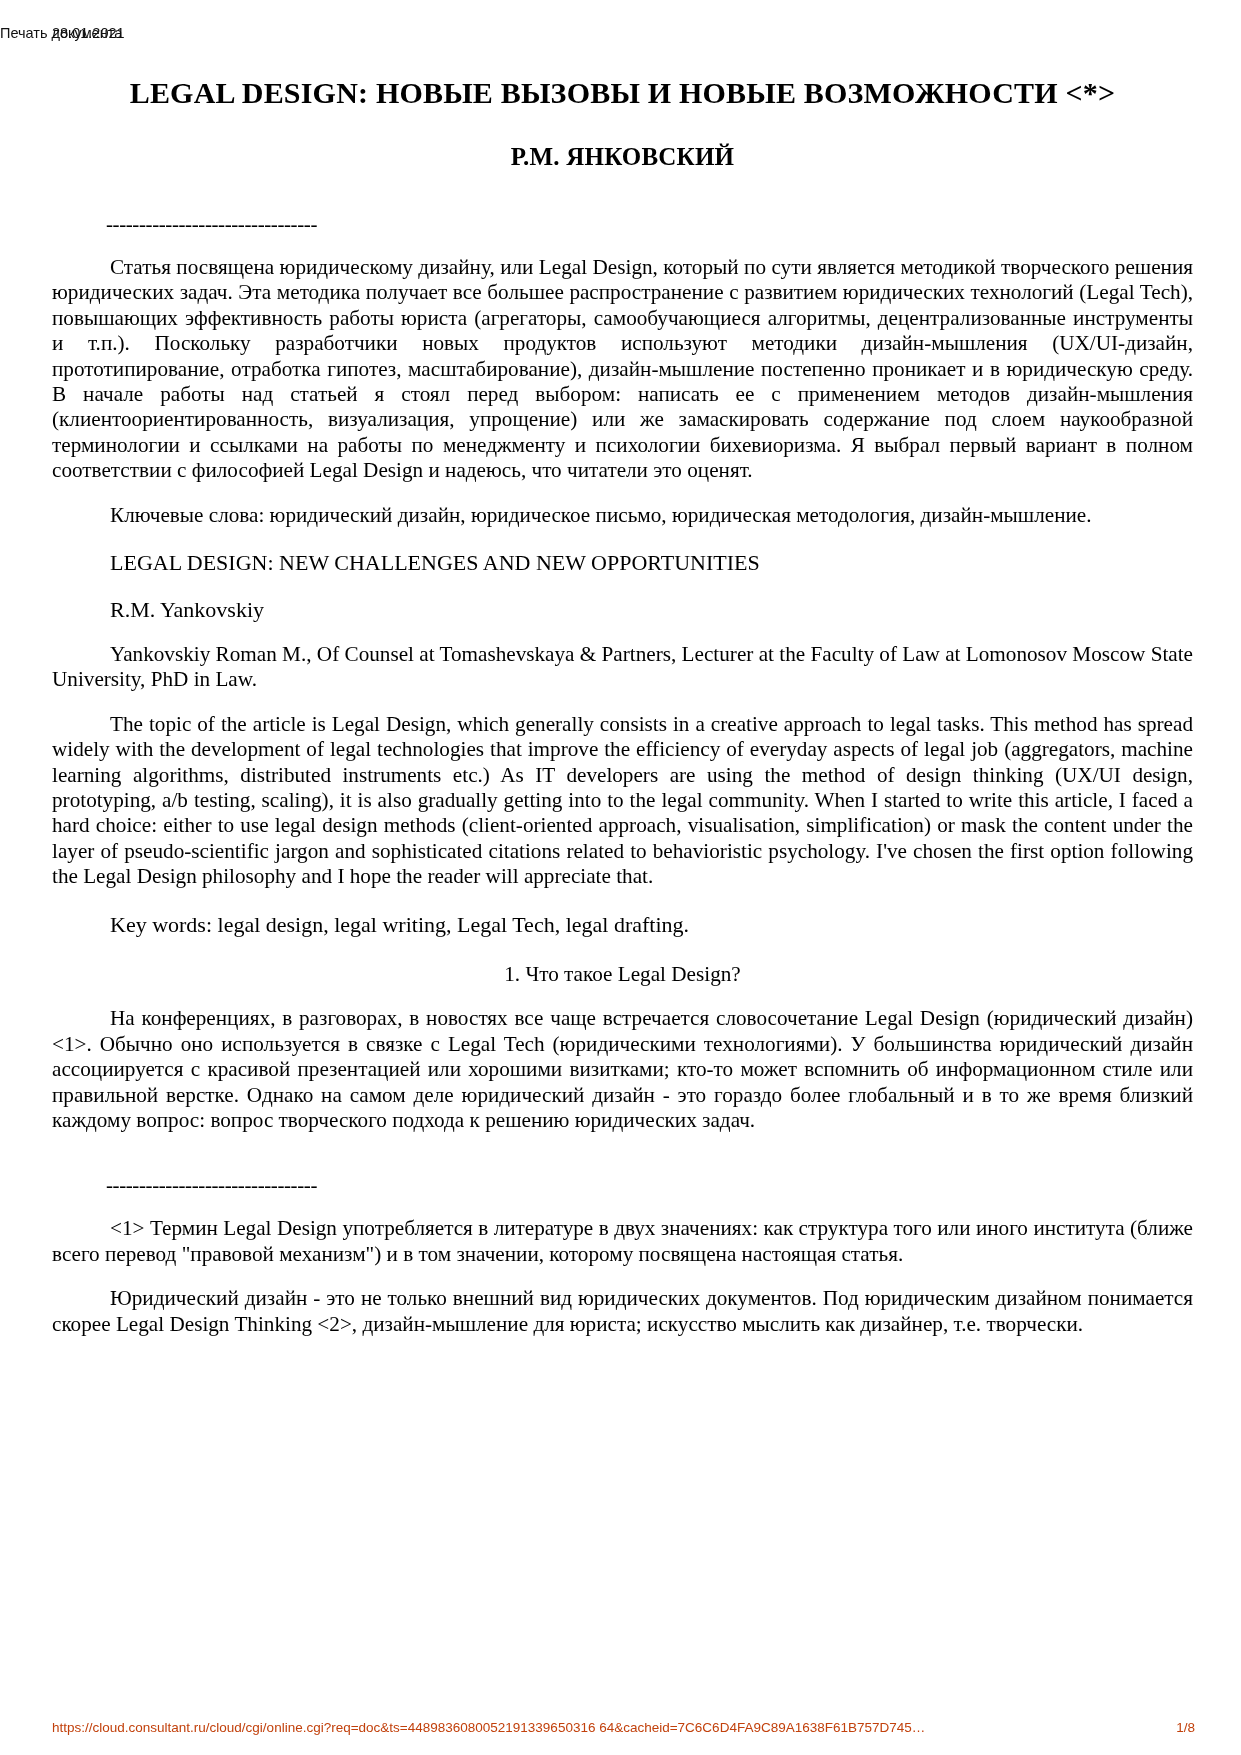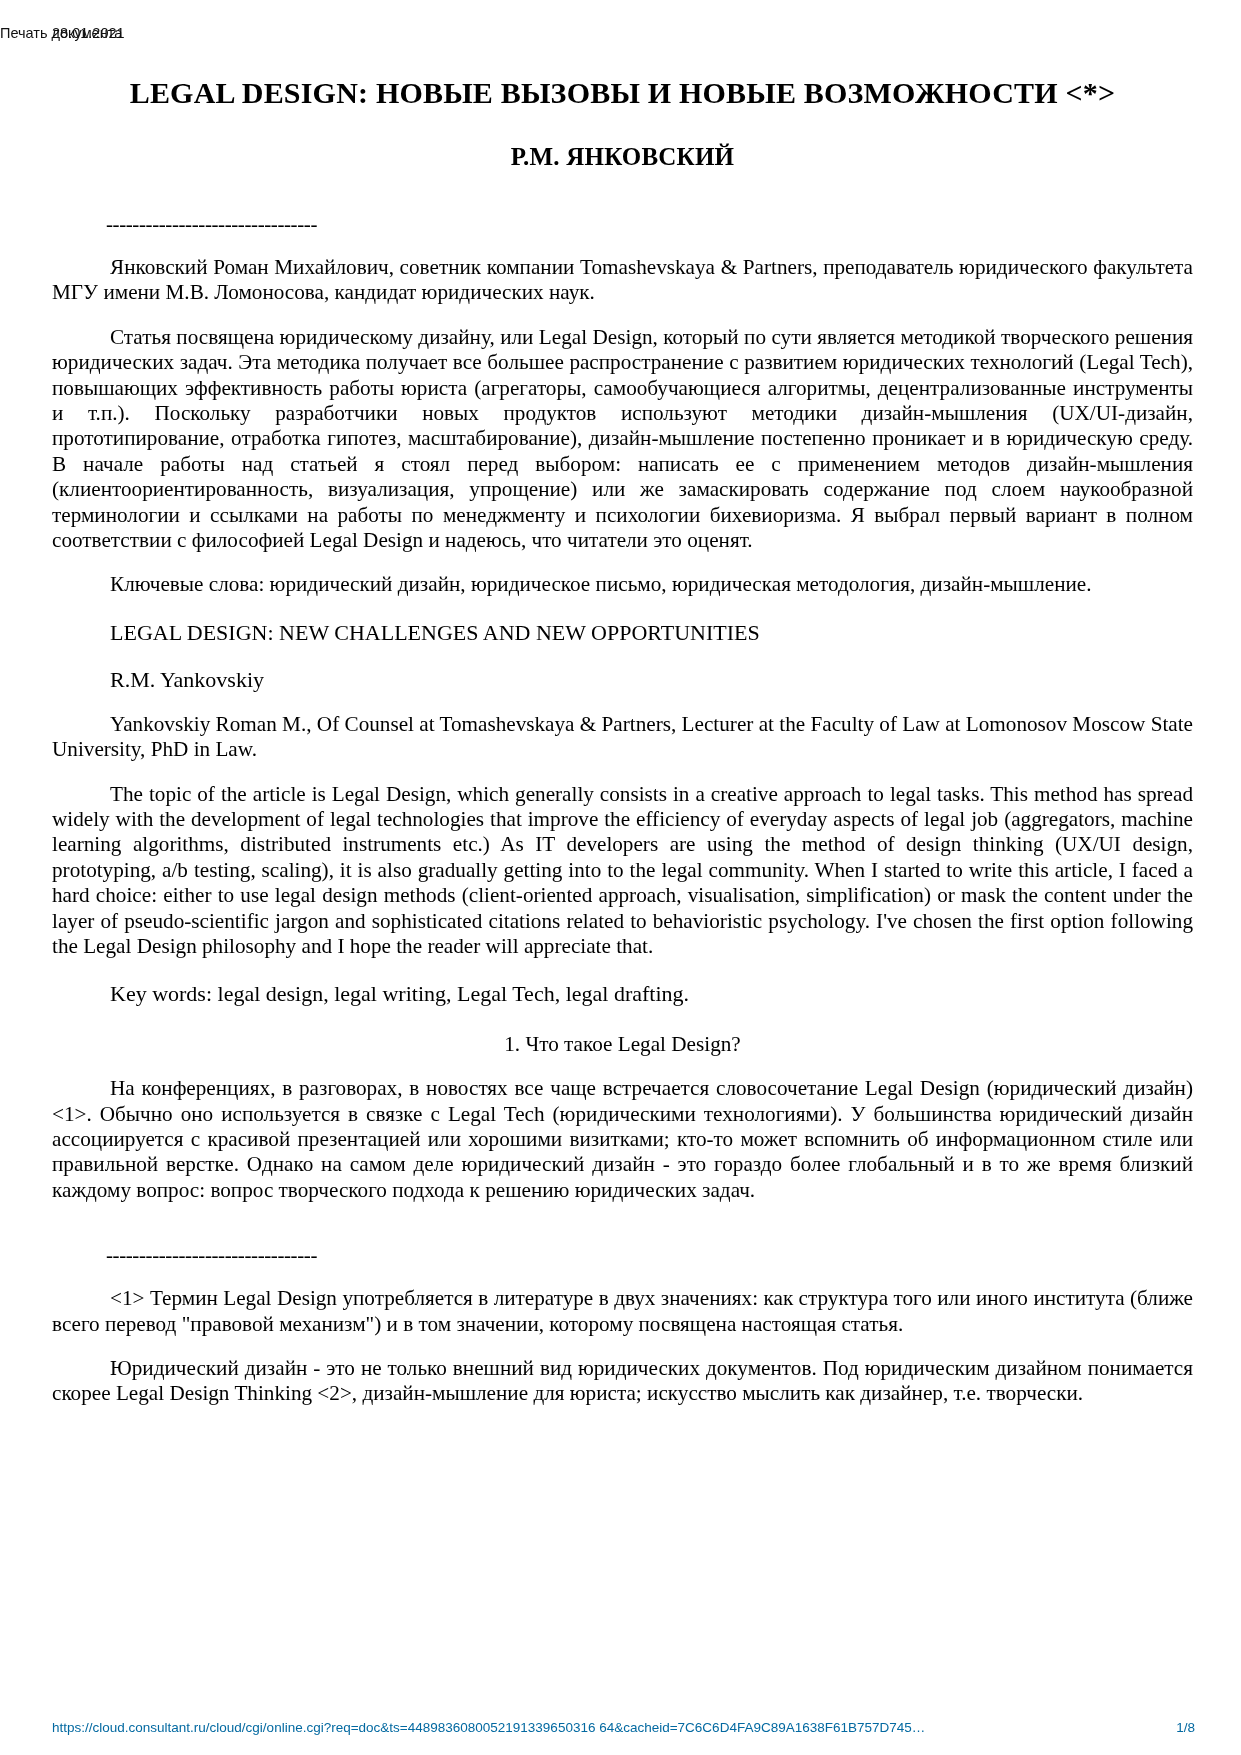--- a/index.html
+++ b/index.html
@@ -51,21 +51,21 @@
   
   .print-footer {
     position: absolute;
     bottom: 18px;
     left: 0;
     right: 0;
     height: 18px;
     font-family: "Liberation Sans", sans-serif;
     font-size: 13.5px;
     line-height: 18px;
-    color: #0369a1;
+    color: #c2410c;
   }
   .print-footer .url {
     position: absolute;
     left: 52px;
     top: 0;
     white-space: nowrap;
   }
   .print-footer .pageno {
     position: absolute;
     right: 46px;
@@ -145,21 +145,20 @@
 
   <div class="doc">
 
     <h1 class="doc-title">LEGAL DESIGN: НОВЫЕ ВЫЗОВЫ И НОВЫЕ ВОЗМОЖНОСТИ &lt;*&gt;</h1>
 
     <h2 class="doc-author">Р.М. ЯНКОВСКИЙ</h2>
 
     <div class="rule">--------------------------------</div>
 
 
-    <p class="para">Янковский Роман Михайлович, советник компании Tomashevskaya &amp; Partners, преподаватель юридического факультета МГУ имени М.В. Ломоносова, кандидат юридических наук.</p>
 
     <p class="para">Статья посвящена юридическому дизайну, или Legal Design, который по сути является методикой творческого решения юридических задач. Эта методика получает все большее распространение с развитием юридических технологий (Legal Tech), повышающих эффективность работы юриста (агрегаторы, самообучающиеся алгоритмы, децентрализованные инструменты и т.п.). Поскольку разработчики новых продуктов используют методики дизайн-мышления (UX/UI-дизайн, прототипирование, отработка гипотез, масштабирование), дизайн-мышление постепенно проникает и в юридическую среду. В начале работы над статьей я стоял перед выбором: написать ее с применением методов дизайн-мышления (клиентоориентированность, визуализация, упрощение) или же замаскировать содержание под слоем наукообразной терминологии и ссылками на работы по менеджменту и психологии бихевиоризма. Я выбрал первый вариант в полном соответствии с философией Legal Design и надеюсь, что читатели это оценят.</p>
 
     <p class="para">Ключевые слова: юридический дизайн, юридическое письмо, юридическая методология, дизайн-мышление.</p>
 
     <p class="heading-left">LEGAL DESIGN: NEW CHALLENGES AND NEW OPPORTUNITIES</p>
 
     <p class="heading-left">R.M. Yankovskiy</p>
 
     <p class="para">Yankovskiy Roman M., Of Counsel at Tomashevskaya &amp; Partners, Lecturer at the Faculty of Law at Lomonosov Moscow State University, PhD in Law.</p>

